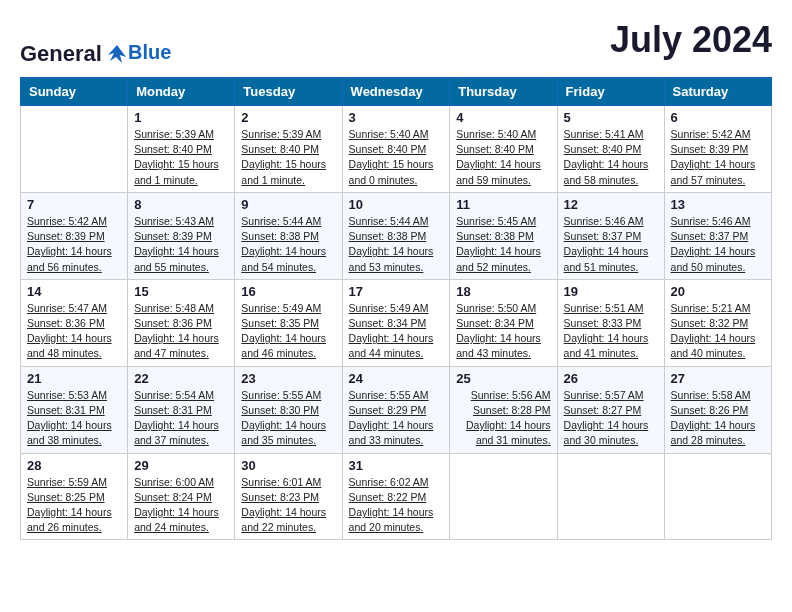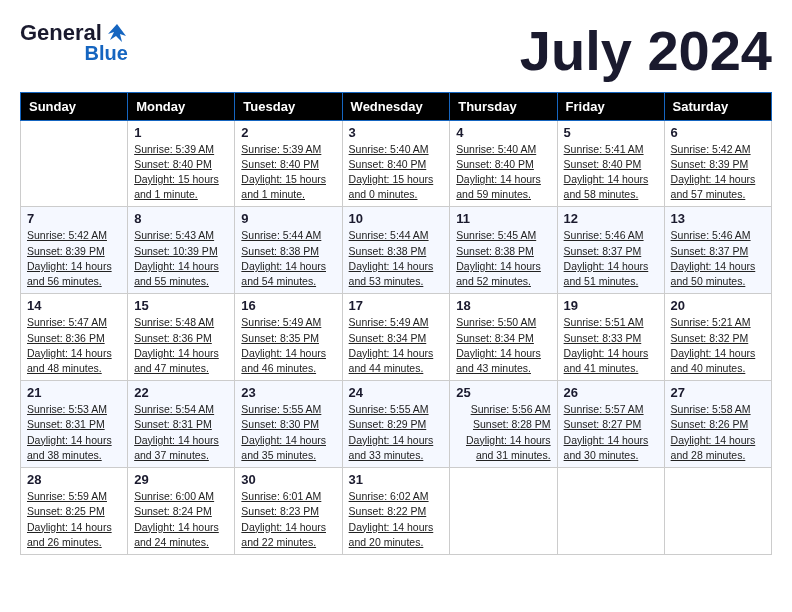--- a/index.html
+++ b/index.html
@@ -11,46 +11,47 @@
       padding: 20px;
     }
     .header {
       display: flex;
       justify-content: space-between;
       align-items: flex-start;
       margin-bottom: 10px;
     }
     .logo {
       display: flex;
-      flex-direction: column;
-      align-items: flex-end;
+      flex-direction: row;
+      align-items: center;
+      margin-top: 21px;
     }
     .logo-general { color: #1a1a2e; }
     .logo-blue { color: #1565c0; }
     .title-block {
       text-align: right;
     }
     .month-title {
-      font-size: 56px;
+      font-size: 36px;
       font-weight: bold;
       color: #1a1a2e;
       line-height: 1.1;
     }
     .location {
       font-size: 15px;
       color: #333;
       margin-top: 2px;
     }
     table {
       width: 100%;
       border-collapse: collapse;
       font-size: 11px;
     }
     thead tr th {
-      background: #000000;
+      background: #0369a1;
       color: #fff;
       padding: 6px 8px;
       text-align: left;
       font-size: 13px;
       font-weight: bold;
       border: 1px solid #1565c0;
     }
     tbody tr td {
       border: 1px solid #ccc;
       vertical-align: top;
@@ -161,21 +162,21 @@
         <td>
           <span class="day-number">7</span>
           <div class="day-info" style="white-space: pre-line;">Sunrise: 5:42 AM
 Sunset: 8:39 PM
 Daylight: 14 hours
 and 56 minutes.</div>
         </td>
         <td>
           <span class="day-number">8</span>
           <div class="day-info" style="white-space: pre-line;">Sunrise: 5:43 AM
-Sunset: 10:39 PM
+Sunset: 8:39 PM
 Daylight: 14 hours
 and 55 minutes.</div>
         </td>
         <td>
           <span class="day-number">9</span>
           <div class="day-info" style="white-space: pre-line;">Sunrise: 5:44 AM
 Sunset: 8:38 PM
 Daylight: 14 hours
 and 54 minutes.</div>
         </td>

